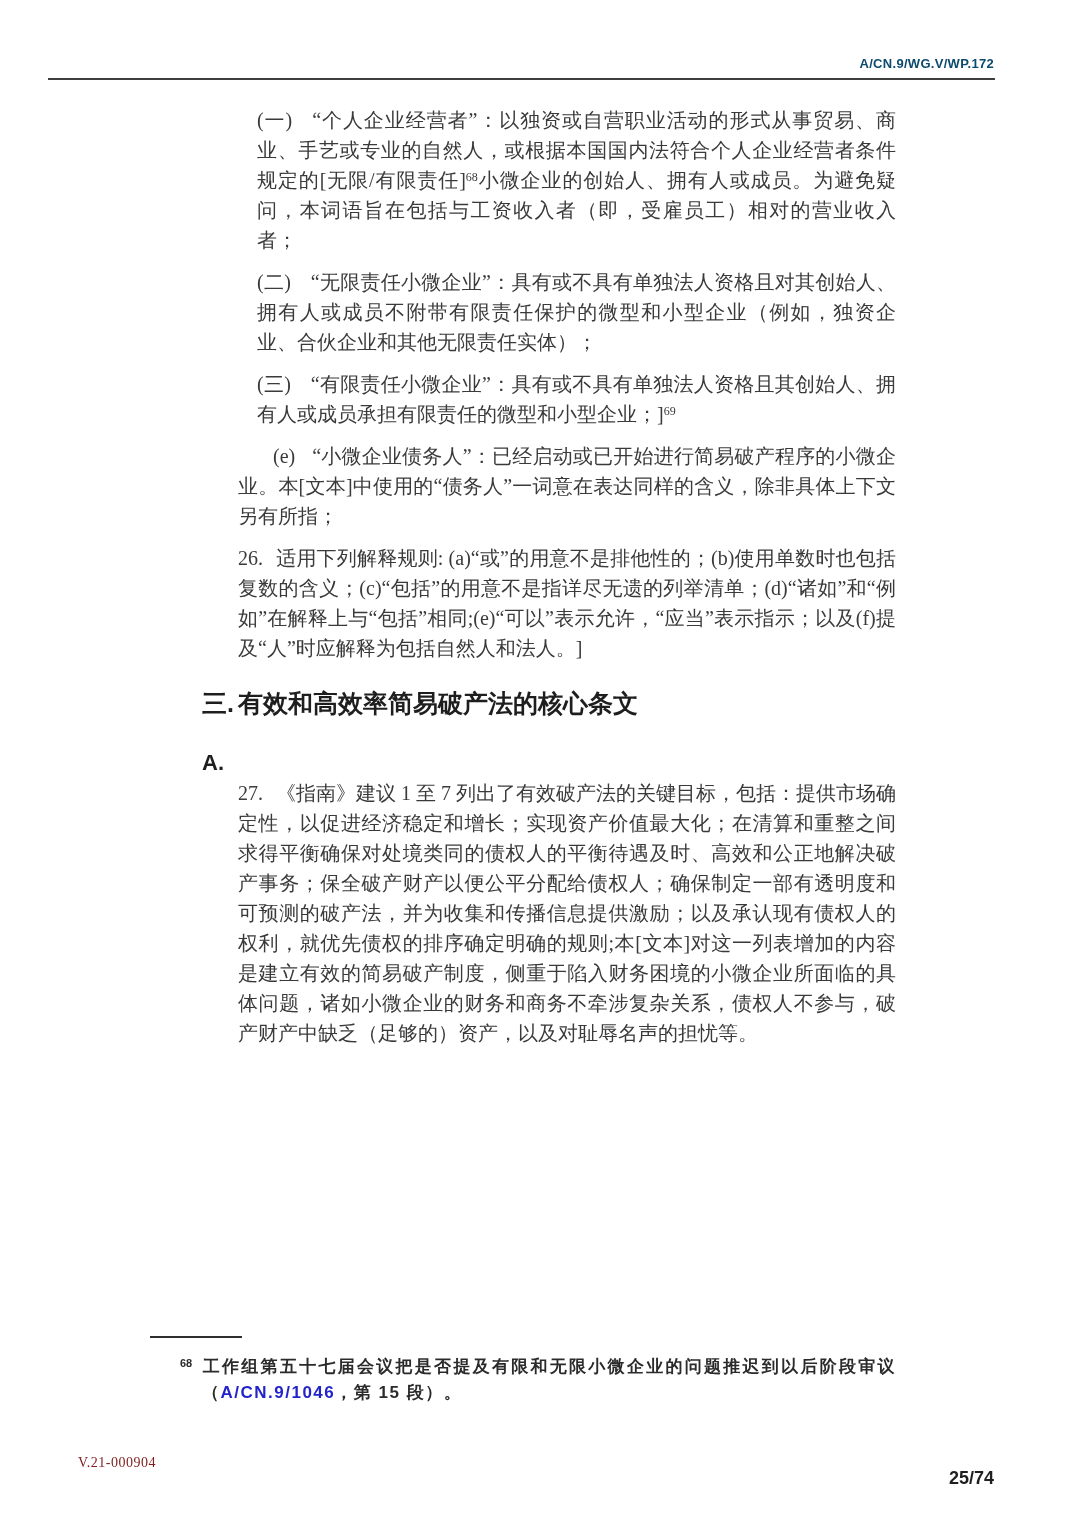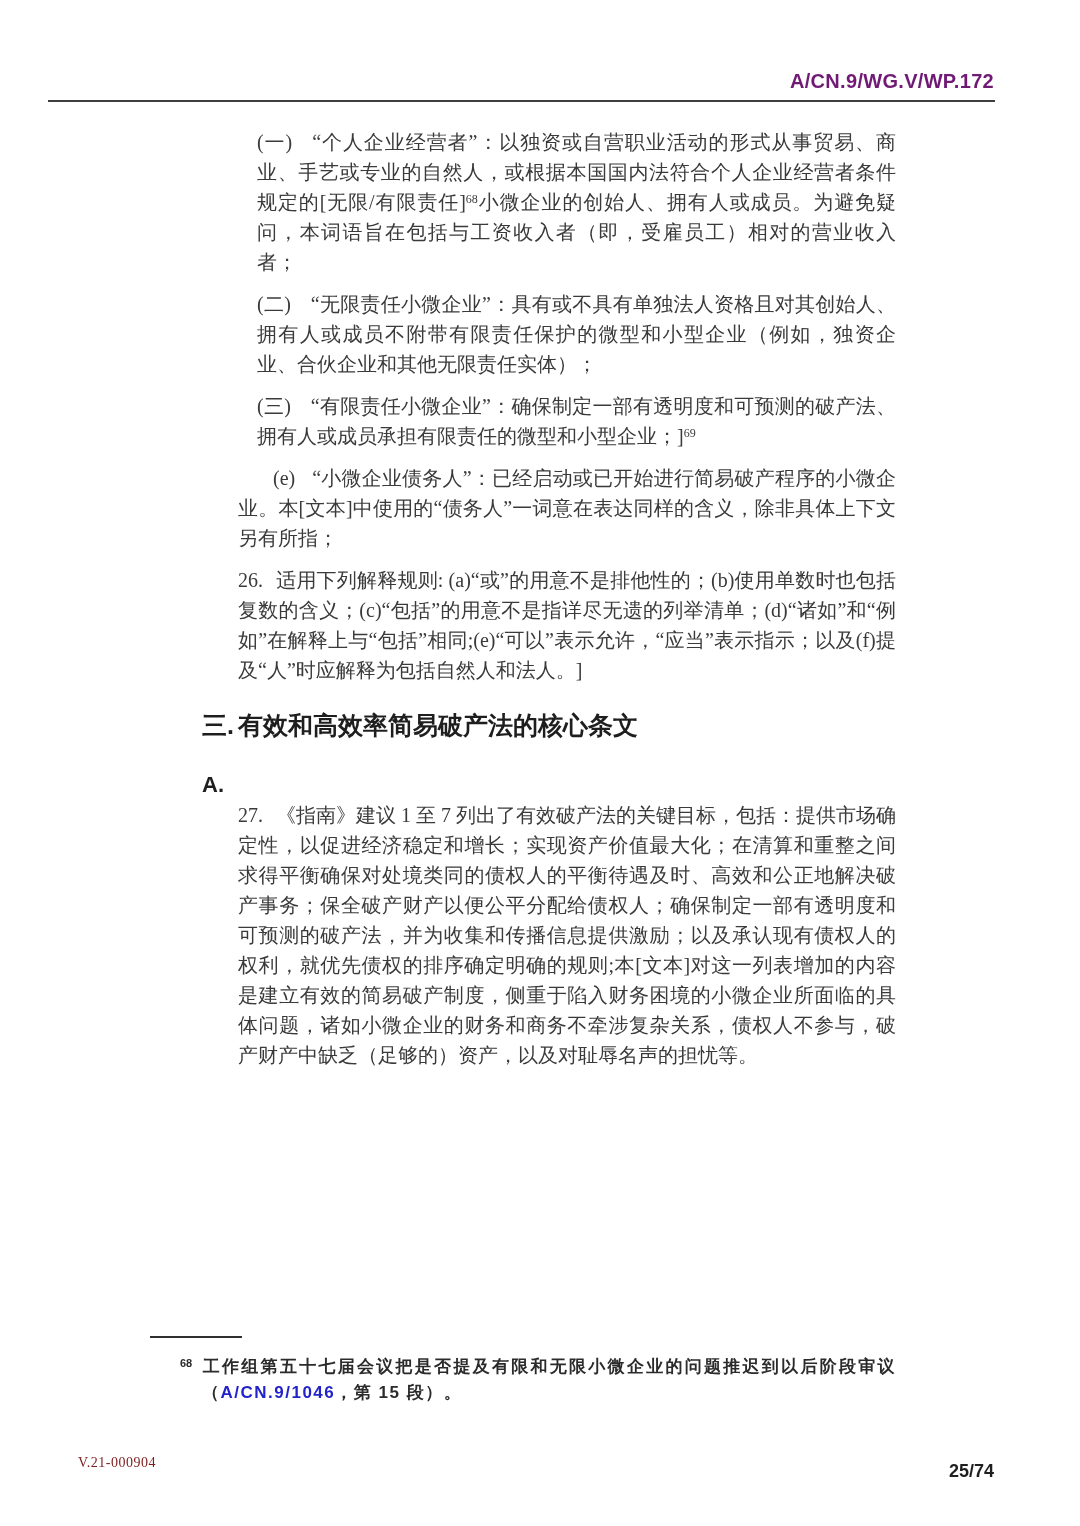--- a/index.html
+++ b/index.html
@@ -8,27 +8,27 @@
     background:#ffffff;
     position:relative;
     overflow:hidden;
     font-family:"Liberation Serif","DejaVu Serif",serif;
     color:#3a3a3a;
     -webkit-font-smoothing:antialiased;
   }
 
   
   .doc-symbol{
-    padding-top:70px;
+    padding-top:56px;
     padding-right:86px;
     text-align:right;
     font-family:"Liberation Sans","DejaVu Sans",sans-serif;
     font-weight:bold;
-    font-size:20px;
-    color:#701a75;
+    font-size:13px;
+    color:#0c4a6e;
     letter-spacing:.3px;
   }
   .header-rule{
     height:0;
     border-top:2px solid #3e3e3e;
     margin:7px 85px 0 48px;
   }
 
   
   .content{
@@ -96,40 +96,40 @@
   .fn-link{color:#2323cb;text-decoration:none;font-weight:bold;cursor:pointer;}
 
   
   .footer{position:absolute;left:0;top:1452px;width:1080px;height:30px;}
   .footer-left{
     position:absolute;left:78px;top:3px;
     font-family:"Liberation Serif","DejaVu Serif",serif;
     font-size:14px;color:#7f1d1d;letter-spacing:.5px;
   }
   .footer-right{
-    position:absolute;right:86px;top:9px;
+    position:absolute;right:86px;top:16px;
     font-family:"Liberation Sans","DejaVu Sans",sans-serif;
     font-weight:bold;font-size:18px;color:#1f1f1f;
   }
 </style>
 </head>
 <body>
 
 <div>
 
   <div class="doc-symbol">A/CN.9/WG.V/WP.172</div>
   <div class="header-rule"></div>
 
   <div class="content">
 
     <p class="def-block"><span class="marker">(一)</span><span>“个人企业经营者”：以独资或自营职业活动的形式从事贸易、商业、手艺或专业的自然人，或根据本国国内法符合个人企业经营者条件规定的[无限/有限责任]</span><sup class="fn-ref">68</sup><span>小微企业的创始人、拥有人或成员。为避免疑问，本词语旨在包括与工资收入者（即，受雇员工）相对的营业收入者；</span></p>
 
     <p class="def-block"><span class="marker">(二)</span><span>“无限责任小微企业”：具有或不具有单独法人资格且对其创始人、拥有人或成员不附带有限责任保护的微型和小型企业（例如，独资企业、合伙企业和其他无限责任实体）；</span></p>
 
-    <p class="def-block"><span class="marker">(三)</span><span>“有限责任小微企业”：确保制定一部有透明度和可预测的破产法、拥有人或成员承担有限责任的微型和小型企业；]</span><sup class="fn-ref">69</sup></p>
+    <p class="def-block"><span class="marker">(三)</span><span>“有限责任小微企业”：具有或不具有单独法人资格且其创始人、拥有人或成员承担有限责任的微型和小型企业；]</span><sup class="fn-ref">69</sup></p>
 
     <p class="def-hang"><span class="marker">(e)</span><span>“小微企业债务人”：已经启动或已开始进行简易破产程序的小微企业。本[文本]中使用的“债务人”一词意在表达同样的含义，除非具体上下文另有所指；</span></p>
 
 
     <p class="numbered"><span class="num">26.</span><span>适用下列解释规则: (a)“或”的用意不是排他性的；(b)使用单数时也包括复数的含义；(c)“包括”的用意不是指详尽无遗的列举清单；(d)“诸如”和“例如”在解释上与“包括”相同;(e)“可以”表示允许，“应当”表示指示；以及(f)提及“人”时应解释为包括自然人和法人。]</span></p>
 
     <div class="h-sec">
       <span class="h-marker">三.</span>
       <span>有效和高效率简易破产法的核心条文</span>
     </div>

